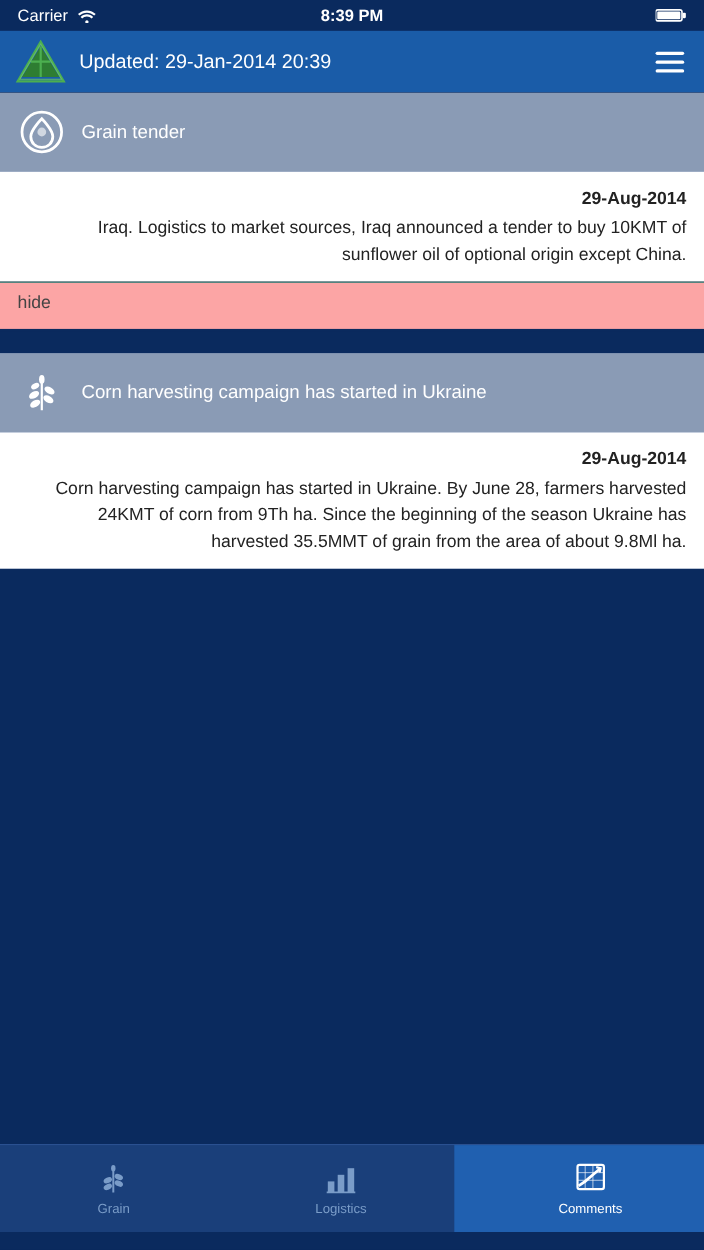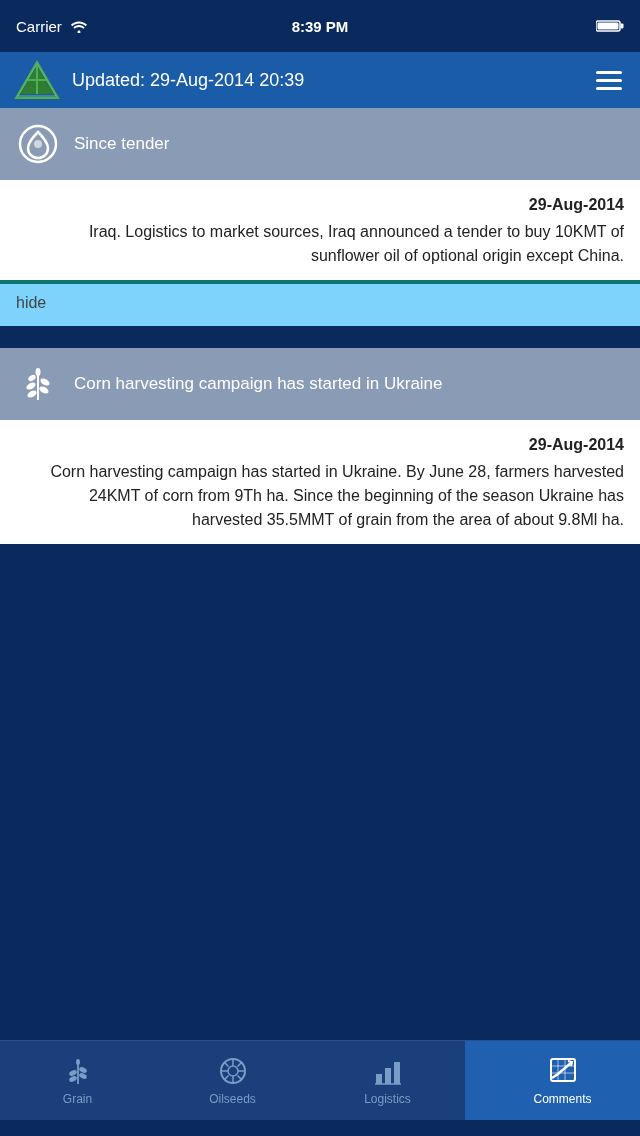--- a/index.html
+++ b/index.html
@@ -9,21 +9,21 @@
       height: 1136px;
       font-family: -apple-system, 'Helvetica Neue', Arial, sans-serif;
       background: #0a2a5e;
       overflow: hidden;
       position: relative;
     }
 
     
     .status-bar {
       background: #0a2a5e;
-      height: 52px;
+      height: 28px;
       display: flex;
       align-items: center;
       justify-content: space-between;
       padding: 0 16px;
       color: white;
       font-size: 15px;
       font-weight: 500;
     }
     .status-bar-left { display: flex; align-items: center; gap: 8px; }
     .status-bar-center { position: absolute; left: 50%; transform: translateX(-50%); font-weight: 600; }
@@ -110,23 +110,23 @@
       color: #222;
       margin-bottom: 6px;
     }
     .news-text {
       font-size: 16px;
       color: #222;
       line-height: 1.5;
     }
 
     .news-footer {
-      background: #7dd3fc;
+      background: #fca5a5;
       padding: 10px 28px 14px 16px;
-      border-top: 4px solid #0f766e;
+      border-top: 1px solid #0f766e;
     }
     .news-hide {
       font-size: 16px;
       color: #444;
       cursor: pointer;
     }
 
     
     .card-spacer {
       height: 20px;
@@ -201,41 +201,41 @@
 <div class="header">
 
   <svg class="header-logo" viewBox="0 0 46 40">
     <polygon points="23,2 44,38 2,38" fill="none" stroke="#4CAF50" stroke-width="2"></polygon>
     <polygon points="23,6 40,34 6,34" fill="#2e7d32"></polygon>
     <line x1="23" y1="6" x2="23" y2="34" stroke="#4CAF50" stroke-width="2"></line>
     <line x1="14" y1="20" x2="32" y2="20" stroke="#4CAF50" stroke-width="2"></line>
 
     <polygon points="23,4 42,36 4,36" fill="none" stroke="#66bb6a" stroke-width="1"></polygon>
   </svg>
-  <span class="header-title">Updated: 29-Aug-2014 20:39</span>
+  <span class="header-title">Updated: 29-Jan-2014 20:39</span>
   <div class="header-menu">
     <span></span>
     <span></span>
     <span></span>
   </div>
 </div>
 
 <div class="main-content">
 
   <div class="news-card">
     <div class="news-header">
       <div class="news-header-icon">
 
         <svg width="40" height="40" viewBox="0 0 40 40">
           <circle cx="20" cy="20" r="18" fill="none" stroke="white" stroke-width="2.5"></circle>
           <path d="M20 8 C20 8 10 18 10 24 C10 30 14.5 34 20 34 C25.5 34 30 30 30 24 C30 18 20 8 20 8Z" fill="none" stroke="white" stroke-width="2.5"></path>
           <circle cx="20" cy="20" r="4" fill="white" opacity="0.6"></circle>
         </svg>
       </div>
-      <span class="news-header-title">Since tender</span>
+      <span class="news-header-title">Grain tender</span>
     </div>
     <div class="news-body">
       <div class="news-date">29-Aug-2014</div>
       <div class="news-text">Iraq. Logistics to market sources, Iraq announced a tender to buy 10KMT of sunflower oil of optional origin except China.</div>
     </div>
     <div class="news-footer">
       <span class="news-hide">hide</span>
     </div>
   </div>
 
@@ -277,37 +277,20 @@
         <ellipse cx="10" cy="23" rx="4" ry="2.5" fill="#7a9cc8" transform="rotate(-25,10,23)"></ellipse>
         <ellipse cx="20" cy="20" rx="4" ry="2.5" fill="#7a9cc8" transform="rotate(25,20,20)"></ellipse>
         <ellipse cx="10" cy="17" rx="4" ry="2.5" fill="#7a9cc8" transform="rotate(-25,10,17)"></ellipse>
         <ellipse cx="20" cy="14" rx="4" ry="2.5" fill="#7a9cc8" transform="rotate(25,20,14)"></ellipse>
         <ellipse cx="15" cy="6" rx="2" ry="3" fill="#7a9cc8"></ellipse>
       </svg>
     </div>
     <span class="tab-label">Grain</span>
   </div>
 
-  <div class="tab-item">
-    <div class="tab-icon">
-      <svg width="30" height="30" viewBox="0 0 30 30">
-        <circle cx="15" cy="15" r="12" fill="none" stroke="#7a9cc8" stroke-width="2"></circle>
-        <circle cx="15" cy="15" r="5" fill="none" stroke="#7a9cc8" stroke-width="1.5"></circle>
-        <line x1="15" y1="3" x2="15" y2="10" stroke="#7a9cc8" stroke-width="1.5"></line>
-        <line x1="15" y1="20" x2="15" y2="27" stroke="#7a9cc8" stroke-width="1.5"></line>
-        <line x1="3" y1="15" x2="10" y2="15" stroke="#7a9cc8" stroke-width="1.5"></line>
-        <line x1="20" y1="15" x2="27" y2="15" stroke="#7a9cc8" stroke-width="1.5"></line>
-        <line x1="5.9" y1="5.9" x2="10.5" y2="10.5" stroke="#7a9cc8" stroke-width="1.5"></line>
-        <line x1="19.5" y1="19.5" x2="24.1" y2="24.1" stroke="#7a9cc8" stroke-width="1.5"></line>
-        <line x1="24.1" y1="5.9" x2="19.5" y2="10.5" stroke="#7a9cc8" stroke-width="1.5"></line>
-        <line x1="10.5" y1="19.5" x2="5.9" y2="24.1" stroke="#7a9cc8" stroke-width="1.5"></line>
-      </svg>
-    </div>
-    <span class="tab-label">Oilseeds</span>
-  </div>
 
   <div class="tab-item">
     <div class="tab-icon">
       <svg width="30" height="30" viewBox="0 0 30 30">
 
         <rect x="3" y="18" width="6" height="10" fill="#7a9cc8"></rect>
         <rect x="12" y="12" width="6" height="16" fill="#7a9cc8"></rect>
         <rect x="21" y="6" width="6" height="22" fill="#7a9cc8"></rect>
         <line x1="2" y1="28" x2="28" y2="28" stroke="#7a9cc8" stroke-width="1.5"></line>
       </svg>

